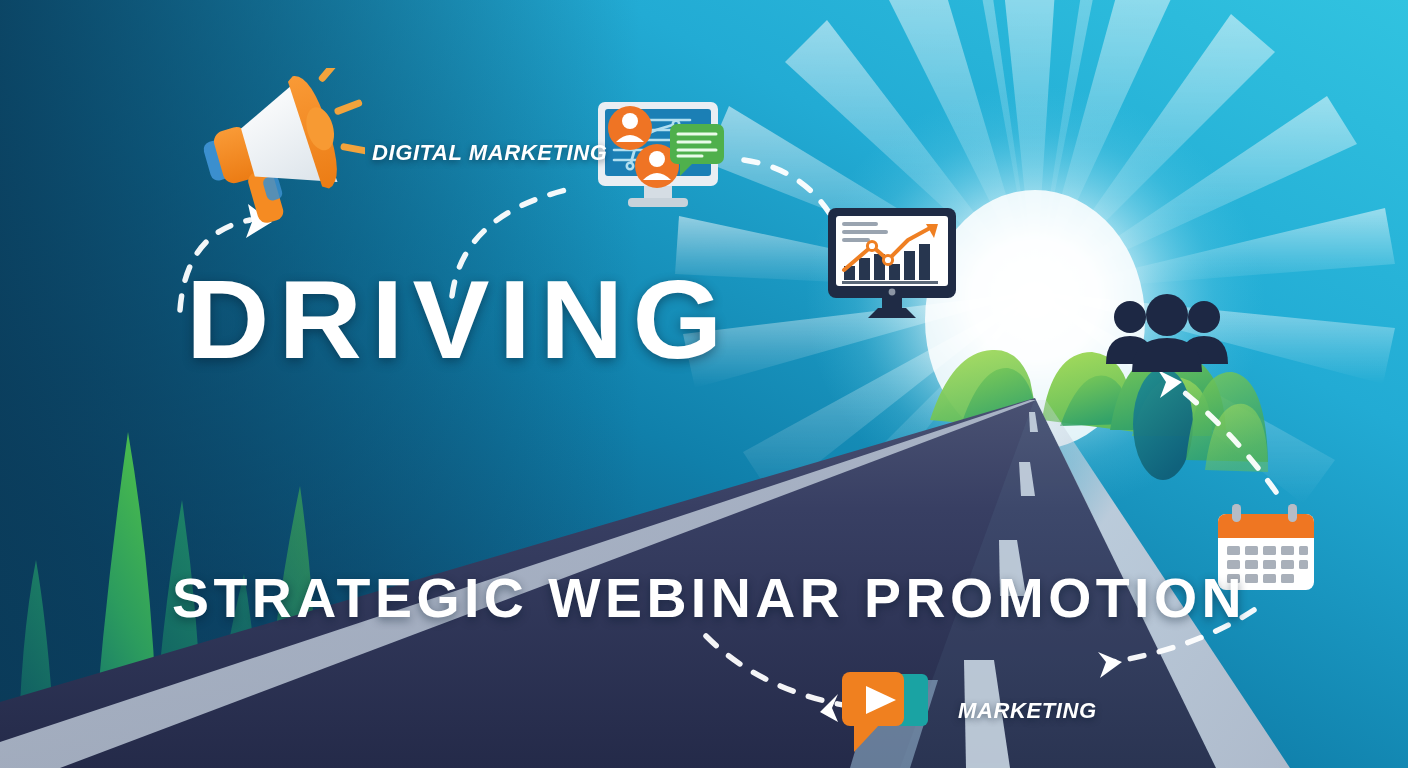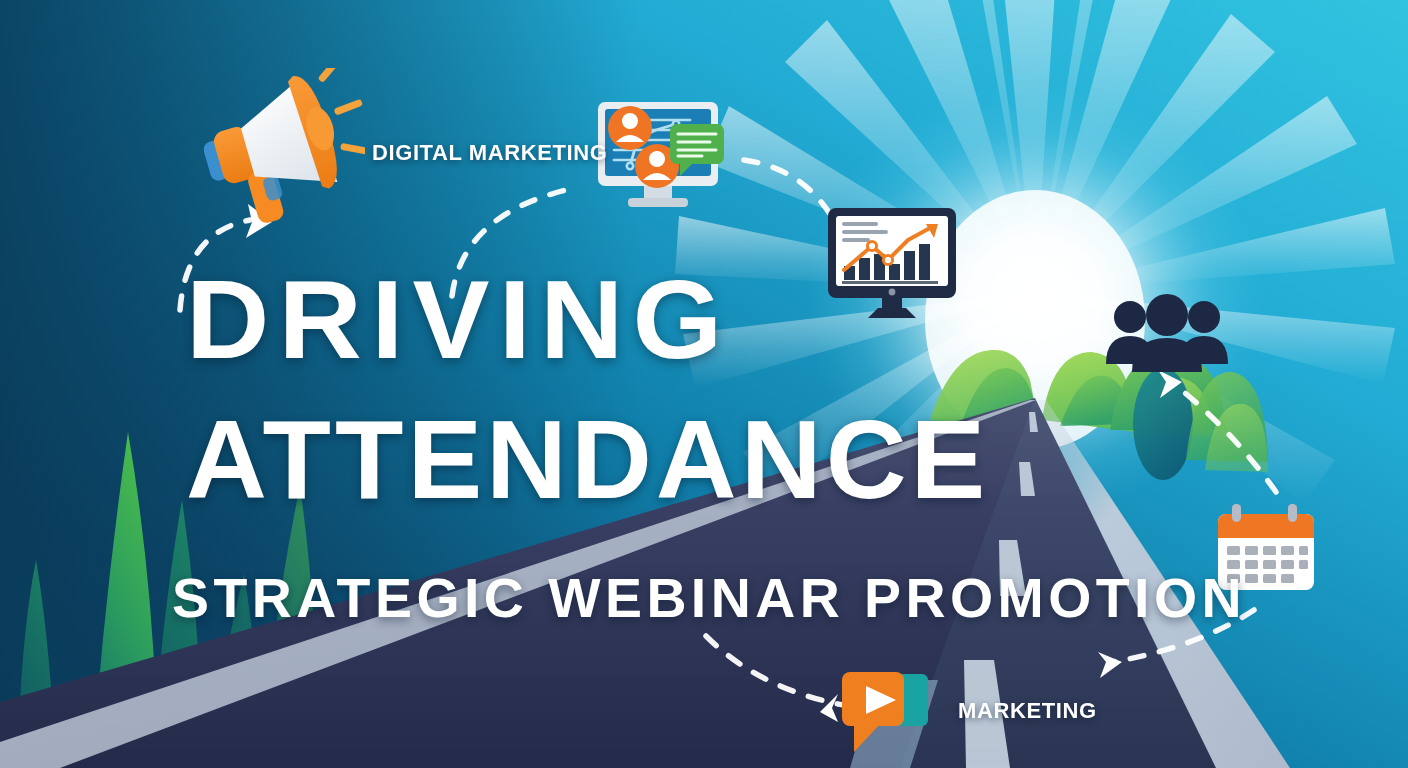--- a/index.html
+++ b/index.html
@@ -26,21 +26,21 @@
     left:186px;top:404px;font-size:112px;letter-spacing:4px;
     transform:scaleX(1.0);transform-origin:left center;
   }
   #subtitle{
     left:172px;top:570px;font-size:56px;letter-spacing:4.5px;font-weight:700;
     transform:scaleX(.99);transform-origin:left center;
   }
   .lbl{
     position:absolute;color:#fff;font-weight:700;font-size:22px;
     letter-spacing:.6px;white-space:nowrap;
-    text-shadow:0 2px 6px rgba(4,22,40,.5);user-select:none;
+    text-shadow:0 2px 6px rgba(4,22,40,.5);user-select:none;font-style:italic;
   }
   #label-digital-marketing{left:372px;top:140px;}
   #label-scheduling{left:958px;top:698px;}
 </style>
 </head>
 <body>
 
 <div id="stage">
 
   <svg class="layer" viewBox="0 0 1408 768" preserveAspectRatio="none">
@@ -315,19 +315,18 @@
 
   <svg style="position:absolute;left:828px;top:662px;width:130px;height:106px" viewBox="0 0 130 106">
     <polygon points="48,18 110,18 82,106 22,106" fill="#93b3cd" opacity=".6"></polygon>
     <rect x="68" y="12" width="32" height="52" rx="6" fill="#1aa3a3"></rect>
     <rect x="14" y="10" width="62" height="54" rx="8" fill="#f0801f"></rect>
     <polygon points="26,62 26,90 52,62" fill="#f0801f"></polygon>
     <polygon points="38,24 68,38 38,52" fill="#ffffff"></polygon>
   </svg>
 
   <div class="hl" id="title-driving">DRIVING</div>
-  <div class="hl" id="title-attendance">ATTENDANCE</div>
   <div class="hl" id="subtitle">STRATEGIC WEBINAR PROMOTION</div>
 
   <div class="lbl" id="label-digital-marketing">DIGITAL MARKETING</div>
   <div class="lbl" id="label-scheduling">MARKETING</div>
 
 </div>
 
 </body></html>

